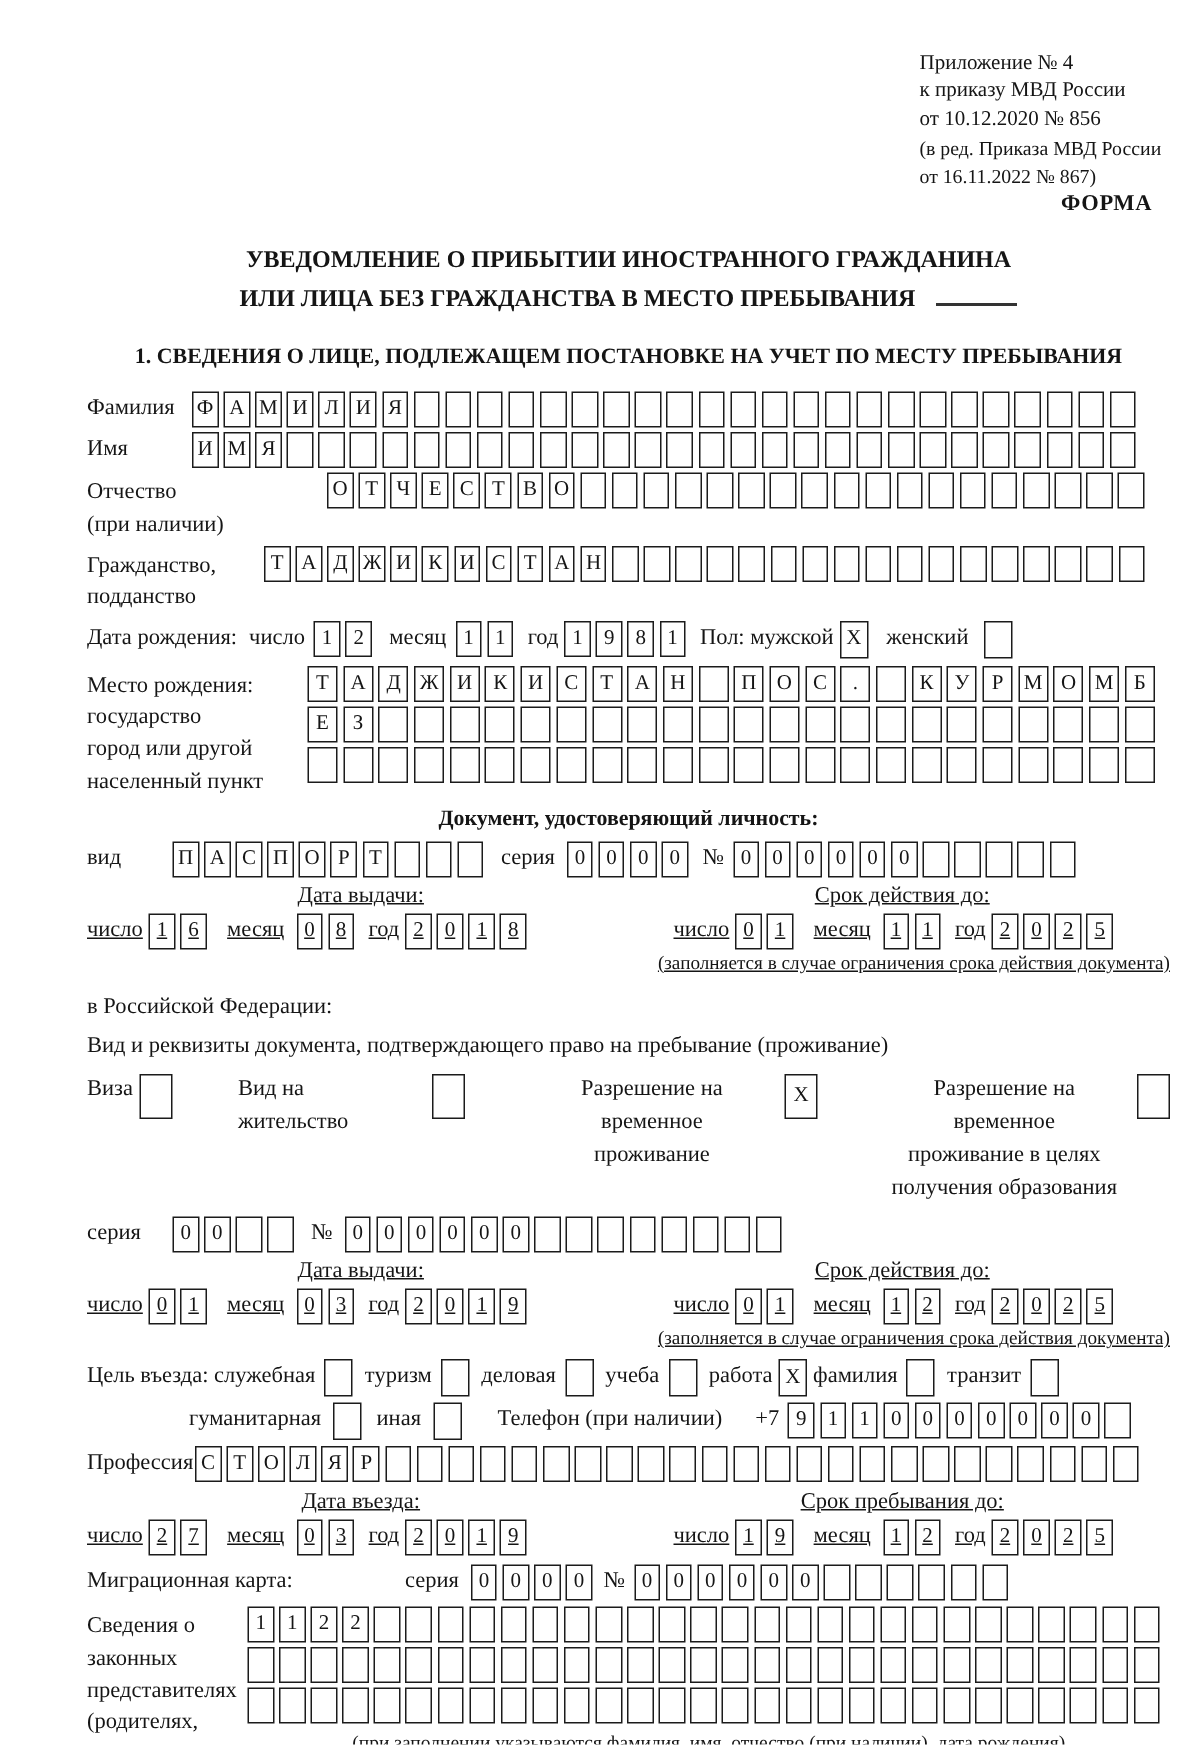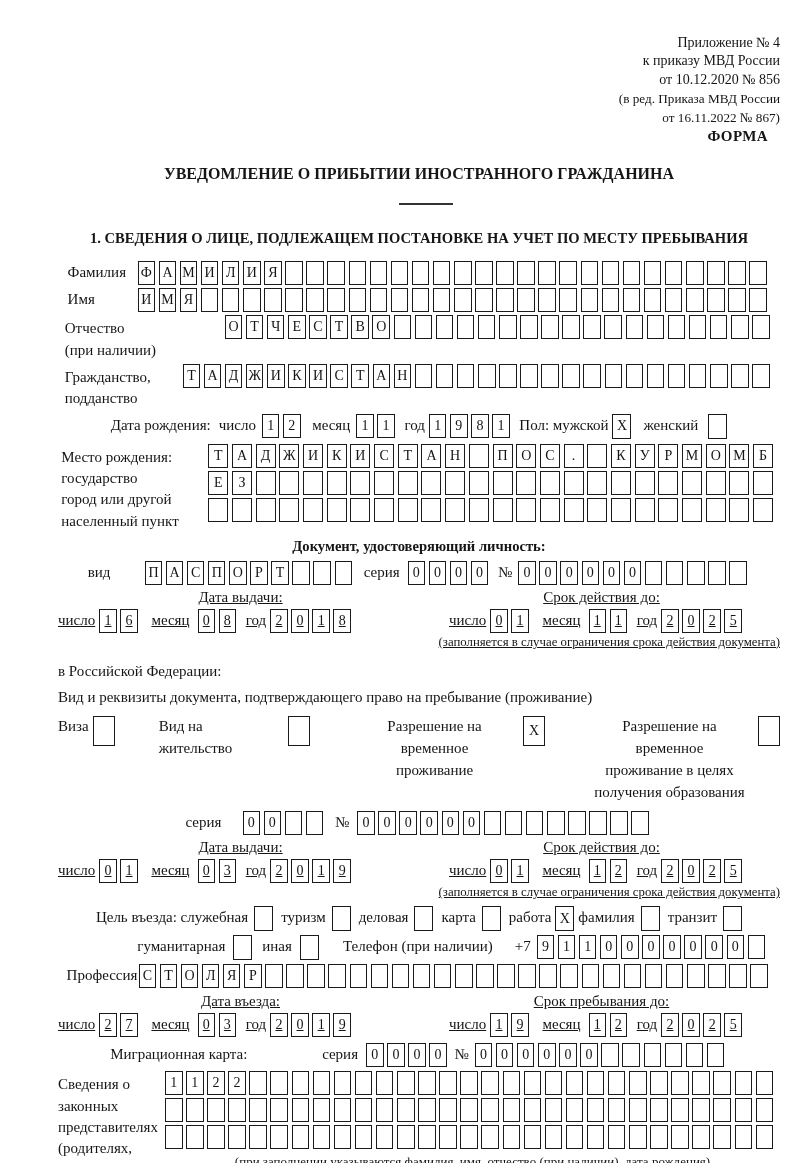--- a/index.html
+++ b/index.html
@@ -1,37 +1,37 @@
 <!DOCTYPE html>
 <html><head>
 <meta charset="utf-8">
 <style>
   html,body{margin:0;padding:0;background:#fff;}
   body{width:800px;height:1163px;overflow:hidden;color:#151515;
        font-family:"Liberation Serif","DejaVu Serif",serif;font-size:15px;}
   .page{box-sizing:border-box;width:800px;height:1163px;padding:34px 20px 0 58px;position:relative;}
 
   
-  .ref{margin-left:555px;line-height:1.32;font-size:14px;text-align:right;}
+  .ref{margin-left:555px;line-height:1.32;font-size:14px;}
   .ref .sm{font-size:13.2px;margin-top:1px;}
   .forma{text-align:right;padding-right:12px;font-weight:bold;font-size:15px;margin-top:2px;letter-spacing:.4px;}
 
   .title{text-align:center;font-weight:bold;font-size:16px;margin-top:16px;line-height:1.6;}
   .blank{display:inline-block;width:54px;border-bottom:2px solid #333;margin-left:14px;height:14px;}
   .section{text-align:center;font-weight:bold;font-size:14.6px;margin-top:18px;margin-bottom:14px;}
 
   
   .cell{width:17.5px;height:24px;border:1.5px solid #1b1b1b;margin-right:3.6px;display:inline-flex;
         align-items:center;justify-content:center;font-size:14px;flex:none;box-sizing:border-box;background:#fff;}
   .cell.lg{width:20px;margin-right:3.7px;}
   .cell.cb{width:19px;height:25px;margin-right:0;}
   .cell.cbt{width:22px;height:30px;margin-right:0;}
   .cells{display:inline-flex;flex:none;}
 
-  .frow{display:flex;align-items:flex-start;margin-bottom:3px;justify-content:center;}
+  .frow{display:flex;align-items:flex-start;margin-bottom:3px;}
   .flabel{flex:none;padding-top:3px;}
   .w70{width:70px;} .w160{width:160px;} .w118{width:118px;} .w147{width:147px;} .w57{width:57px;}
   .w72{width:72px;} .w212{width:212px;} .w107{width:107px;}
   .ml2{line-height:1.42;}
   .stack .cells{display:flex;margin-bottom:3px;}
 
   .inlbl{flex:none;padding-top:3px;}
   .gap4{margin-left:4px;} .gap6{margin-left:6px;} .gap8{margin-left:8px;} .gap10{margin-left:10px;}
   .gap12{margin-left:12px;} .gap18{margin-left:18px;} .gap26{margin-left:26px;}
 
@@ -62,21 +62,21 @@
     <div>к приказу МВД России</div>
     <div>от 10.12.2020 № 856</div>
     <div class="sm">(в ред. Приказа МВД России</div>
     <div class="sm">от 16.11.2022 № 867)</div>
   </div>
 
   <div class="forma">ФОРМА</div>
 
   <div class="title">
     <div>УВЕДОМЛЕНИЕ О ПРИБЫТИИ ИНОСТРАННОГО ГРАЖДАНИНА</div>
-    <div><span class="blank"></span></div>
+    <div><span>ИЛИ ЛИЦА БЕЗ ГРАЖДАНСТВА В МЕСТО ПРЕБЫВАНИЯ</span><span class="blank"></span></div>
   </div>
 
   <div class="section">1. СВЕДЕНИЯ О ЛИЦЕ, ПОДЛЕЖАЩЕМ ПОСТАНОВКЕ НА УЧЕТ ПО МЕСТУ ПРЕБЫВАНИЯ</div>
 
   <div class="frow">
     <span class="flabel w70">Фамилия</span>
     <span class="cells">
         <span class="cell">Ф</span>
         <span class="cell">А</span>
         <span class="cell">М</span>
@@ -543,21 +543,21 @@
         <span class="cell cb"></span>
       </span>
     <span class="inlbl gap8">туризм</span>
     <span class="cells gap6">
         <span class="cell cb"></span>
       </span>
     <span class="inlbl gap8">деловая</span>
     <span class="cells gap6">
         <span class="cell cb"></span>
       </span>
-    <span class="inlbl gap8">карта</span>
+    <span class="inlbl gap8">учеба</span>
     <span class="cells gap6">
         <span class="cell cb"></span>
       </span>
     <span class="inlbl gap8">работа</span>
     <span class="cells gap4">
         <span class="cell cb">X</span>
       </span>
     <span class="inlbl gap4">фамилия</span>
     <span class="cells gap6">
         <span class="cell cb"></span>

